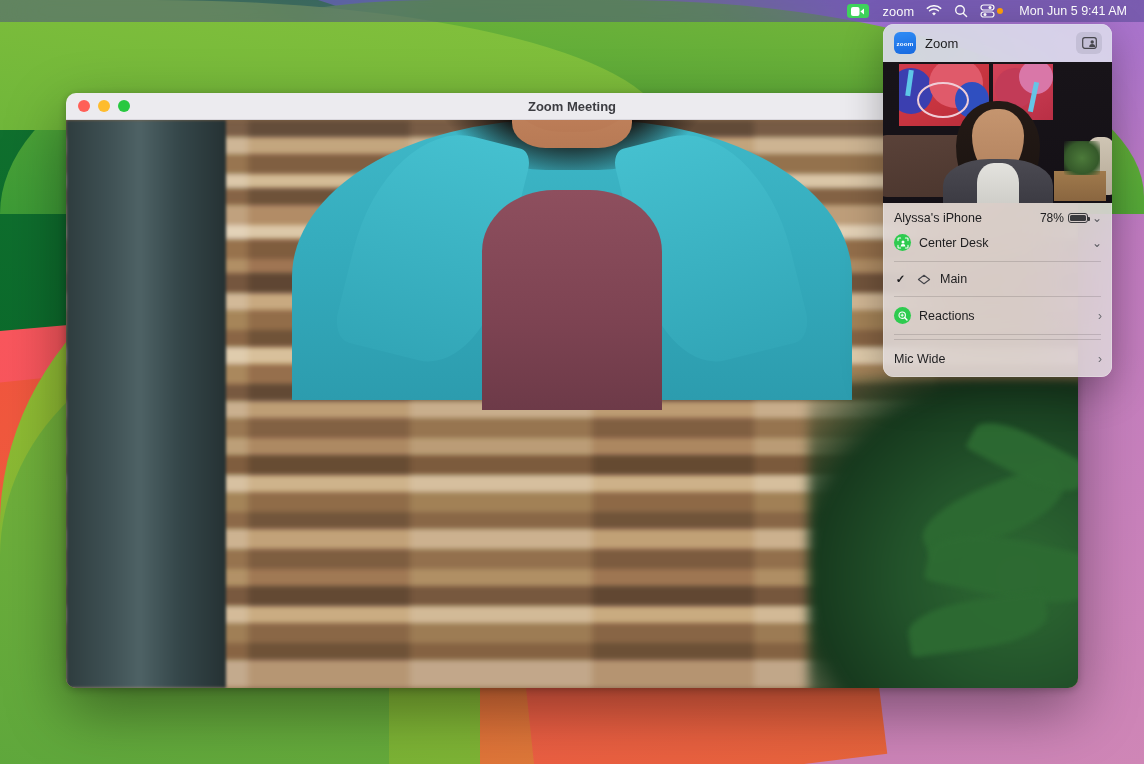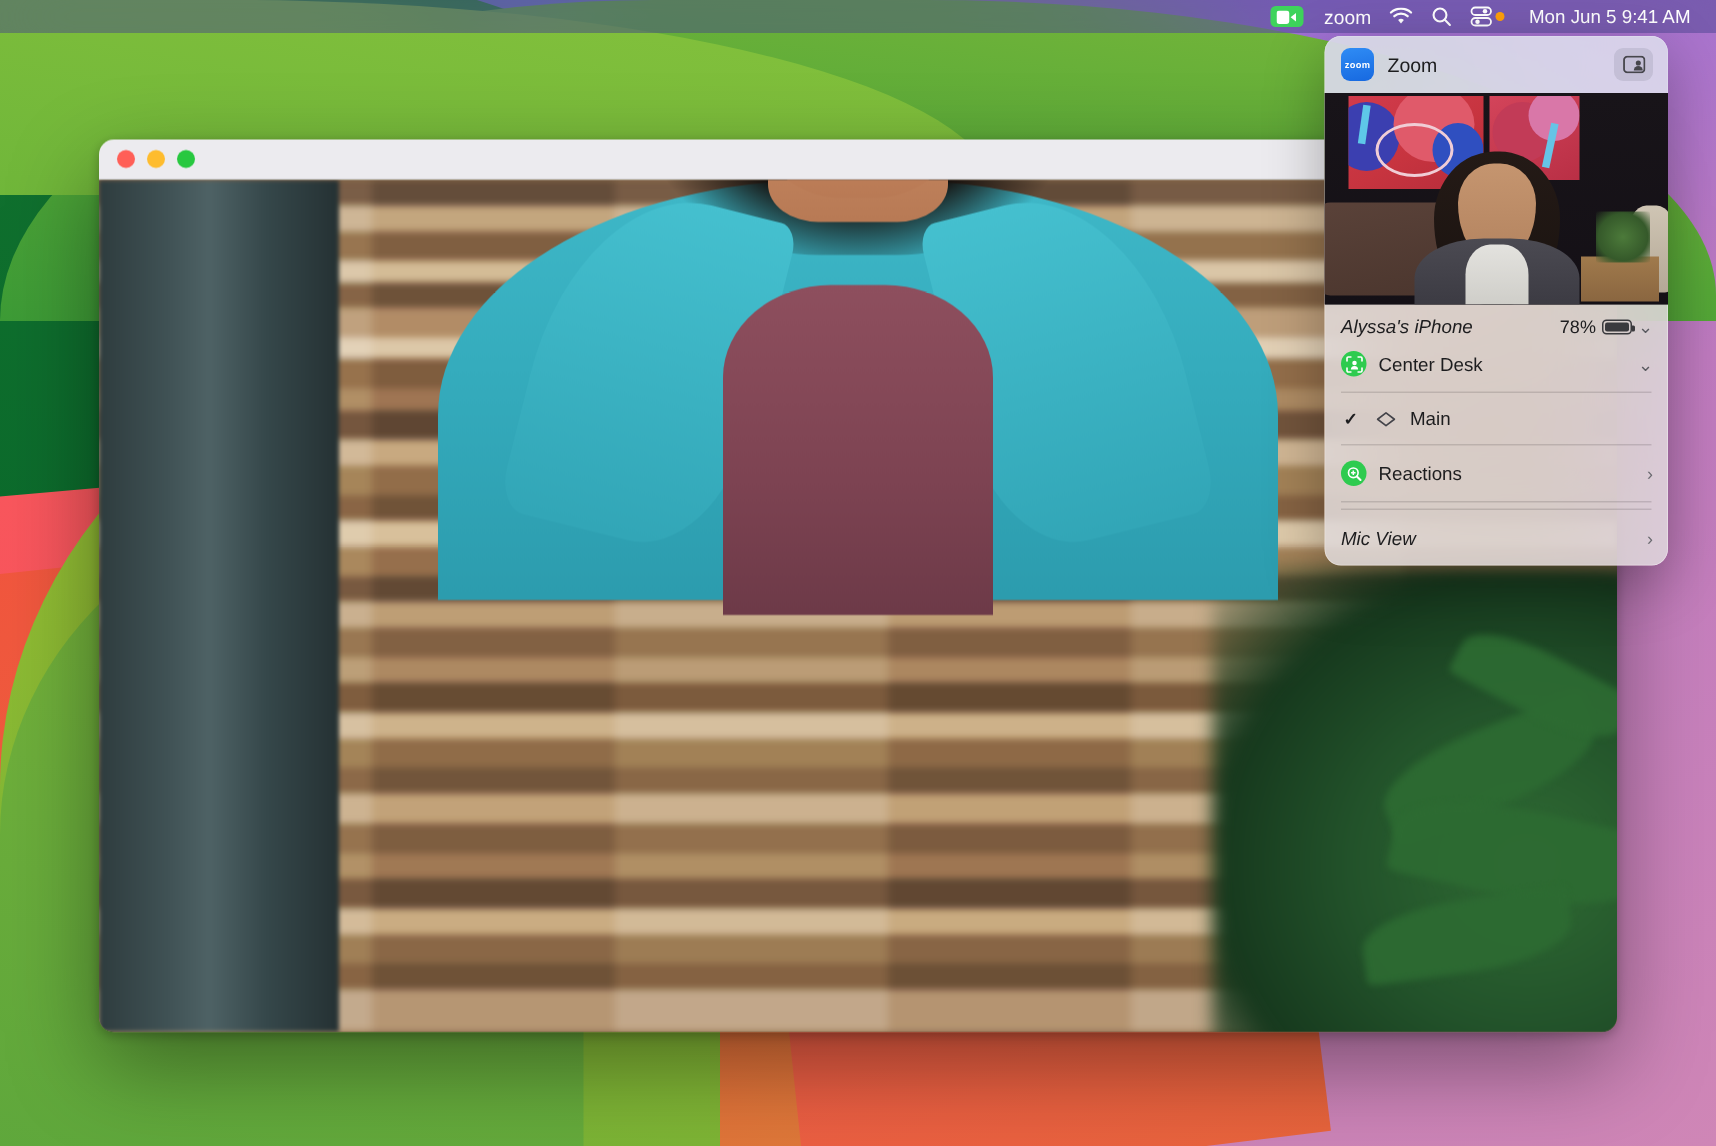--- a/index.html
+++ b/index.html
@@ -326,21 +326,21 @@
 
   .row {
     display:flex; align-items:center;
     height:22px;
     padding:0 10px 0 11px;
     gap:8px;
     position:relative;
   }
   .row.tall { height:25px; }
   .row-label { flex:1; font-size:12.5px; white-space:nowrap; }
-  .row-label.strong { font-weight:400;font-style:italic; }
+  .row-label.strong { font-weight:400; }
   .row-right { font-size:12px; color:#1d1d1f; display:flex; align-items:center; gap:4px; }
 
   .icon-circle {
     width:17px; height:17px; border-radius:50%;
     display:flex; align-items:center; justify-content:center;
     flex-shrink:0;
   }
   .icon-circle.grey { background:rgba(120,118,125,0.28); }
   .icon-circle.green { background:#2ecb4f; }
   .icon-plain {
@@ -435,20 +435,21 @@
 </div>
 
 <div id="meetingWindow">
 
   <div id="titlebar">
     <div class="traffic">
       <span class="tl red"></span>
       <span class="tl yellow"></span>
       <span class="tl green"></span>
     </div>
+    <div id="winTitle">Zoom Meeting</div>
   </div>
 
   <div id="videoArea">
     <div class="wood-wall"></div>
     <div class="wood-stagger"></div>
     <div class="pillar"></div>
 
     <div class="plant"></div>
     <div class="plant-leaf" style="right:10px;  bottom:150px; width:150px; height:52px; transform:rotate(-22deg);"></div>
     <div class="plant-leaf" style="right:-20px; bottom:90px;  width:170px; height:58px; transform:rotate(12deg);"></div>
@@ -569,17 +570,17 @@
     </div>
   </div>
 
   <div class="divider"></div>
 
 
   <div class="divider"></div>
 
   <div class="panel-section" style="padding-bottom:6px;">
     <div class="row tall">
-      <div class="row-label strong">Mic View</div>
+      <div class="row-label strong">Mic Wide</div>
       <span class="chev-r">›</span>
     </div>
   </div>
 </div>
 
 </body></html>

